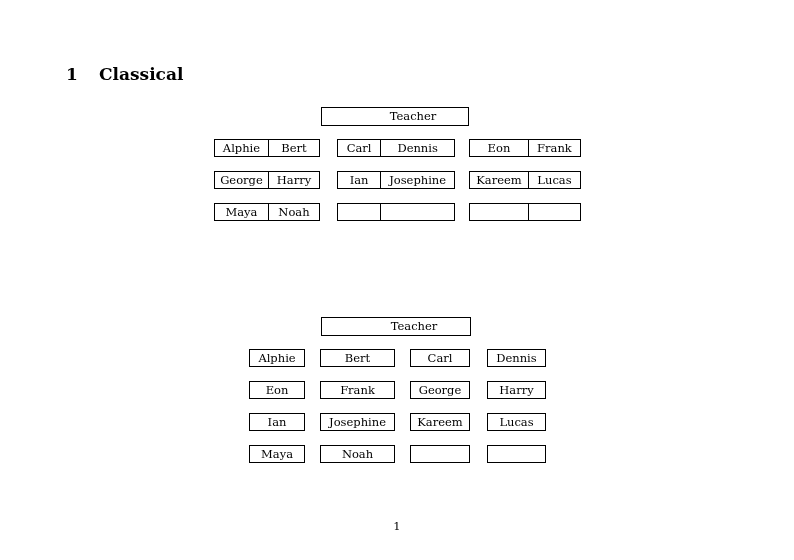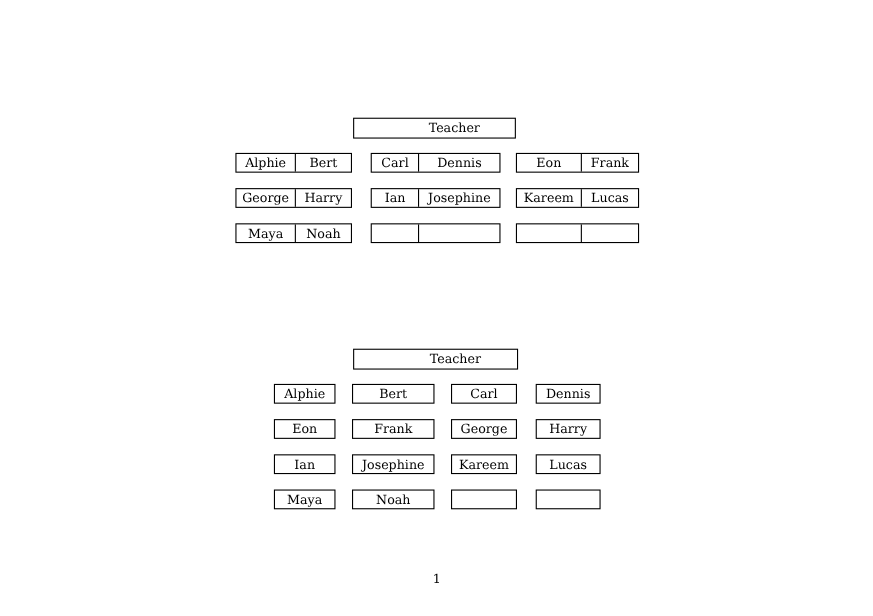--- a/index.html
+++ b/index.html
@@ -89,20 +89,23 @@
     text-align: center;
     font-size: 11.5px;
     line-height: 14px;
   }
 </style>
 </head>
 <body>
 
 <div class="page">
 
+  <div class="section-heading" id="heading-classical">
+    <span class="sec-num">1</span><span>Classical</span>
+  </div>
 
   <div class="cell teacher-box" id="classical-teacher">Teacher</div>
 
   <div class="group-table" style="left:214px; top:139px; width:106px;">
     <div class="gcell" style="width:54px;">Alphie</div>
     <div class="gcell" style="width:52px;">Bert</div>
   </div>
   <div class="group-table" style="left:214px; top:171px; width:106px;">
     <div class="gcell" style="width:54px;">George</div>
     <div class="gcell" style="width:52px;">Harry</div>

